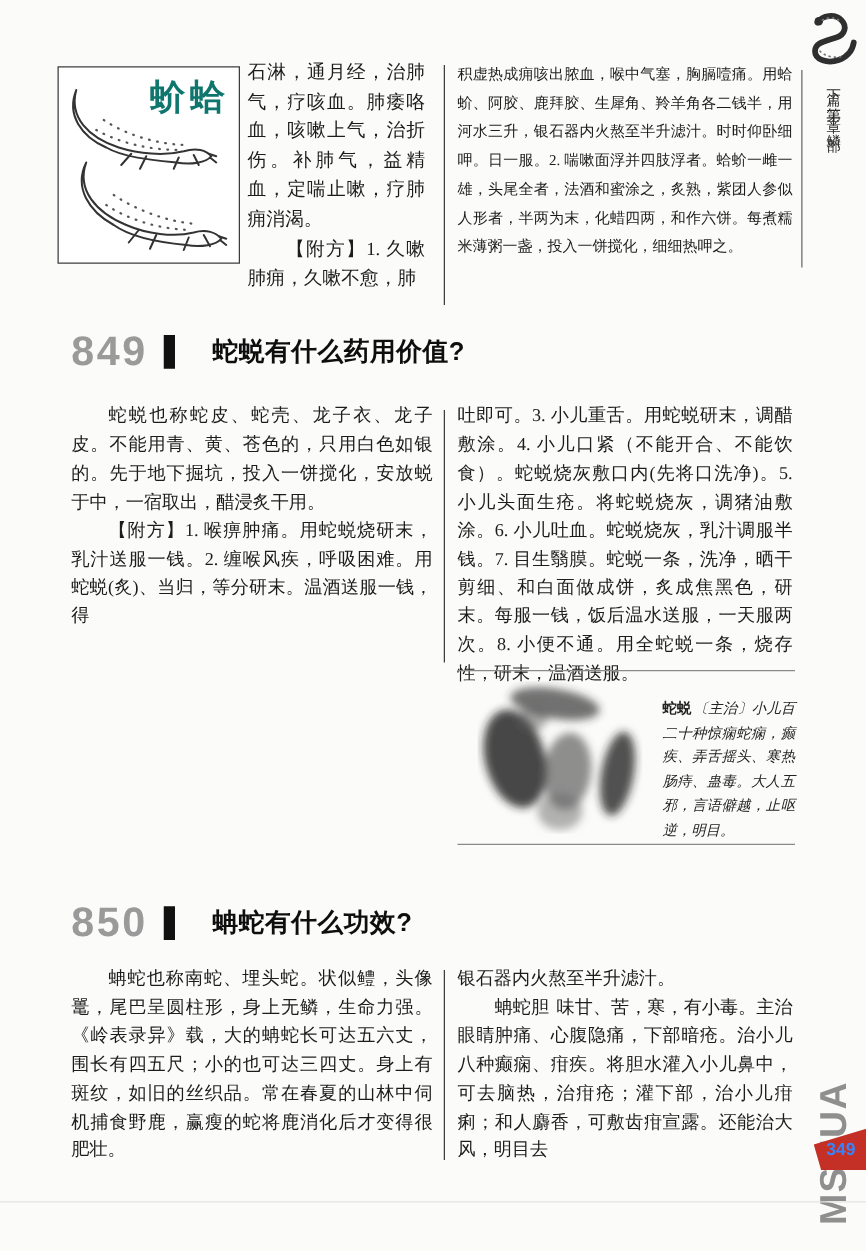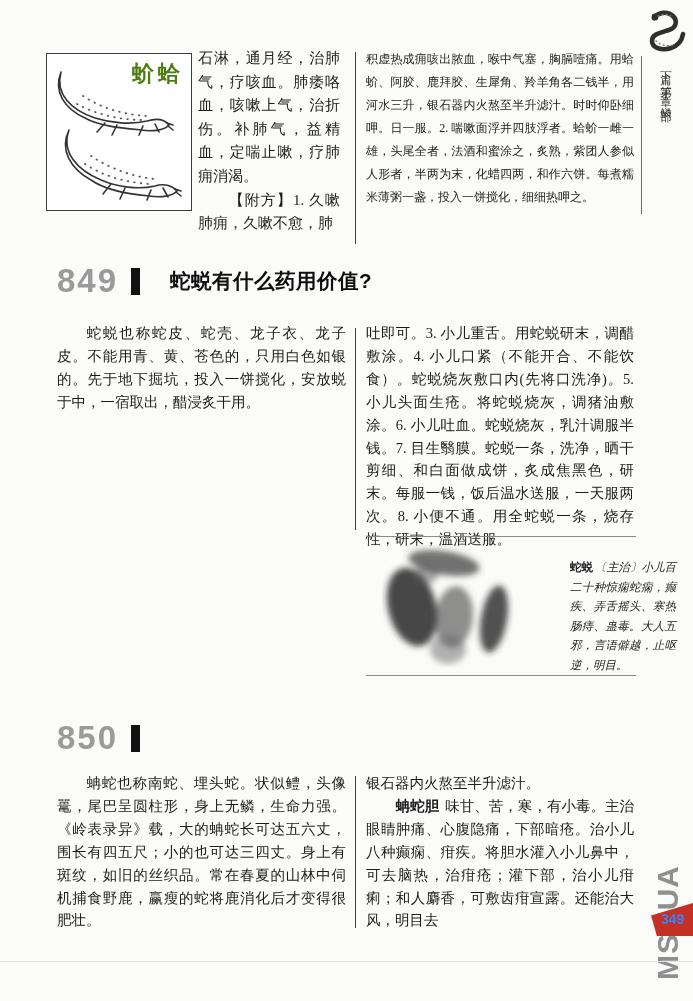--- a/index.html
+++ b/index.html
@@ -4,40 +4,40 @@
 <style>
   html,body{margin:0;padding:0;}
   body{
     width:693px;height:1001px;position:relative;background:#fbfbfa;
     font-family:"Liberation Serif","DejaVu Serif",serif;color:#1c1c1c;
     overflow:hidden;
   }
   .abs{position:absolute;}
   
   .fig-box{left:46px;top:53px;width:144px;height:156px;border:1.6px solid #3c3c3c;background:#fff;}
-  .fig-label{position:absolute;top:5px;right:7px;font-size:22px;font-weight:bold;letter-spacing:4px;color:#4d7c0f;}
+  .fig-label{position:absolute;top:5px;right:7px;font-size:28px;font-weight:bold;letter-spacing:4px;color:#0f766e;}
   .fig-box svg{position:absolute;left:0;top:14px;}
   
   .tcol{text-align:justify;}
   .tcol p{margin:0;}
   .topblock{font-size:15px;line-height:23.6px;}
   .topright{font-size:12px;line-height:23px;}
   .bodycol{font-size:14.5px;line-height:22.9px;}
   .indent{text-indent:2.05em;}
   .vline{width:1px;background:#3f3f3f;}
   .hline{height:1px;background:#8a8a8a;}
   
   .sec-head{display:flex;align-items:center;height:44px;}
   .sec-num{font-family:"Liberation Sans","DejaVu Sans",sans-serif;font-weight:900;font-size:33px;color:#9a9a9a;letter-spacing:2px;}
   .sec-bar{width:9px;height:27px;background:#111;margin:0 11px 0 13px;}
   .sec-title{font-family:"Liberation Sans","DejaVu Sans",sans-serif;font-weight:bold;font-size:20.5px;color:#0e0e0e;letter-spacing:0.5px;margin-left:19px;}
   
-  .cap{font-size:11.5px;line-height:19.5px;font-style:italic;color:#222;text-align:justify;margin-left:40px;}
+  .cap{font-size:11.5px;line-height:19.5px;font-style:italic;color:#222;text-align:justify;}
   .cap b{font-style:normal;font-weight:bold;margin-right:2px;}
-  .drug{font-weight:bold;margin-right:6px;}
+  .drug{font-weight:normal;margin-right:6px;}
   
   .side-text{writing-mode:vertical-rl;font-size:11.5px;letter-spacing:3px;color:#2a2a2a;display:flex;}
   .side-text span{display:block;margin-bottom:9px;}
   .watermark{left:600px;top:900px;width:135px;height:45px;line-height:45px;text-align:center;
     transform:rotate(-90deg);font-family:"Liberation Sans","DejaVu Sans",sans-serif;
     font-size:30px;font-weight:bold;color:#8f8f8f;letter-spacing:1px;}
   .red-tab{left:651px;top:903px;width:42px;height:33px;background:#c53026;
     clip-path:polygon(0 38%,100% 0,100% 100%,14% 100%);}
   .page-num{left:661px;top:911px;font-family:"Liberation Sans","DejaVu Sans",sans-serif;
     font-size:14px;font-weight:bold;color:#3b82f6;}
@@ -81,20 +81,21 @@
 </div>
 
 <div class="abs sec-head" style="left:57px;top:259px;">
   <span class="sec-num">849</span>
   <span class="sec-bar"></span>
   <span class="sec-title">蛇蜕有什么药用价值?</span>
 </div>
 
 <div class="abs tcol bodycol" style="left:57px;top:322px;width:289px;">
   <p class="indent">蛇蜕也称蛇皮、蛇壳、龙子衣、龙子皮。不能用青、黄、苍色的，只用白色如银的。先于地下掘坑，投入一饼搅化，安放蜕于中，一宿取出，醋浸炙干用。</p>
+  <p class="indent">【附方】1. 喉痹肿痛。用蛇蜕烧研末，乳汁送服一钱。2. 缠喉风疾，呼吸困难。用蛇蜕(炙)、当归，等分研末。温酒送服一钱，得</p>
 </div>
 
 <div class="abs vline" style="left:355px;top:328px;height:202px;"></div>
 
 <div class="abs tcol bodycol" style="left:366px;top:322px;width:268px;">
   <p>吐即可。3. 小儿重舌。用蛇蜕研末，调醋敷涂。4. 小儿口紧（不能开合、不能饮食）。蛇蜕烧灰敷口内(先将口洗净)。5. 小儿头面生疮。将蛇蜕烧灰，调猪油敷涂。6. 小儿吐血。蛇蜕烧灰，乳汁调服半钱。7. 目生翳膜。蛇蜕一条，洗净，晒干剪细、和白面做成饼，炙成焦黑色，研末。每服一钱，饭后温水送服，一天服两次。8. 小便不通。用全蛇蜕一条，烧存性，研末，温酒送服。</p>
 </div>
 
 <div class="abs hline" style="left:366px;top:536px;width:270px;"></div>
 
@@ -118,20 +119,21 @@
 
 <div class="abs cap" style="left:530px;top:558px;width:106px;">
   <b>蛇蜕</b><span>〔主治〕小儿百二十种惊痫蛇痫，癫疾、弄舌摇头、寒热肠痔、蛊毒。大人五邪，言语僻越，止呕逆，明目。</span>
 </div>
 
 <div class="abs hline" style="left:366px;top:675px;width:270px;"></div>
 
 <div class="abs sec-head" style="left:57px;top:716px;">
   <span class="sec-num">850</span>
   <span class="sec-bar"></span>
+  <span class="sec-title">蚺蛇有什么功效?</span>
 </div>
 
 <div class="abs tcol bodycol" style="left:57px;top:772px;width:289px;">
   <p class="indent">蚺蛇也称南蛇、埋头蛇。状似鳢，头像鼍，尾巴呈圆柱形，身上无鳞，生命力强。《岭表录异》载，大的蚺蛇长可达五六丈，围长有四五尺；小的也可达三四丈。身上有斑纹，如旧的丝织品。常在春夏的山林中伺机捕食野鹿，赢瘦的蛇将鹿消化后才变得很肥壮。</p>
 </div>
 
 <div class="abs vline" style="left:355px;top:776px;height:152px;"></div>
 
 <div class="abs tcol bodycol" style="left:366px;top:772px;width:268px;">
   <p>银石器内火熬至半升滤汁。</p>

